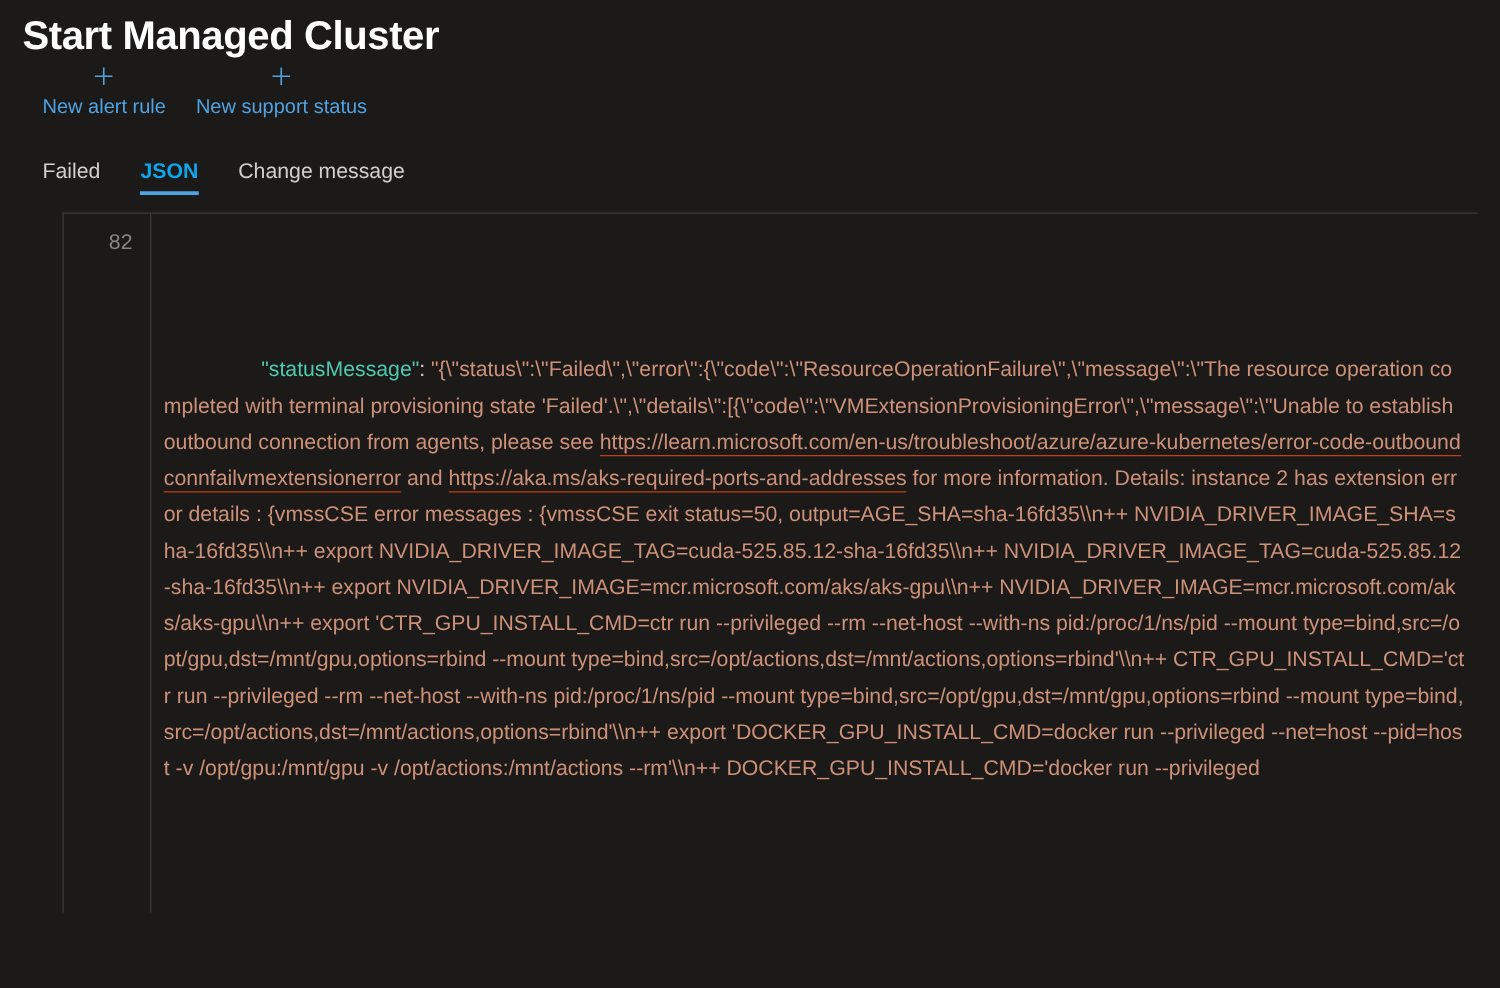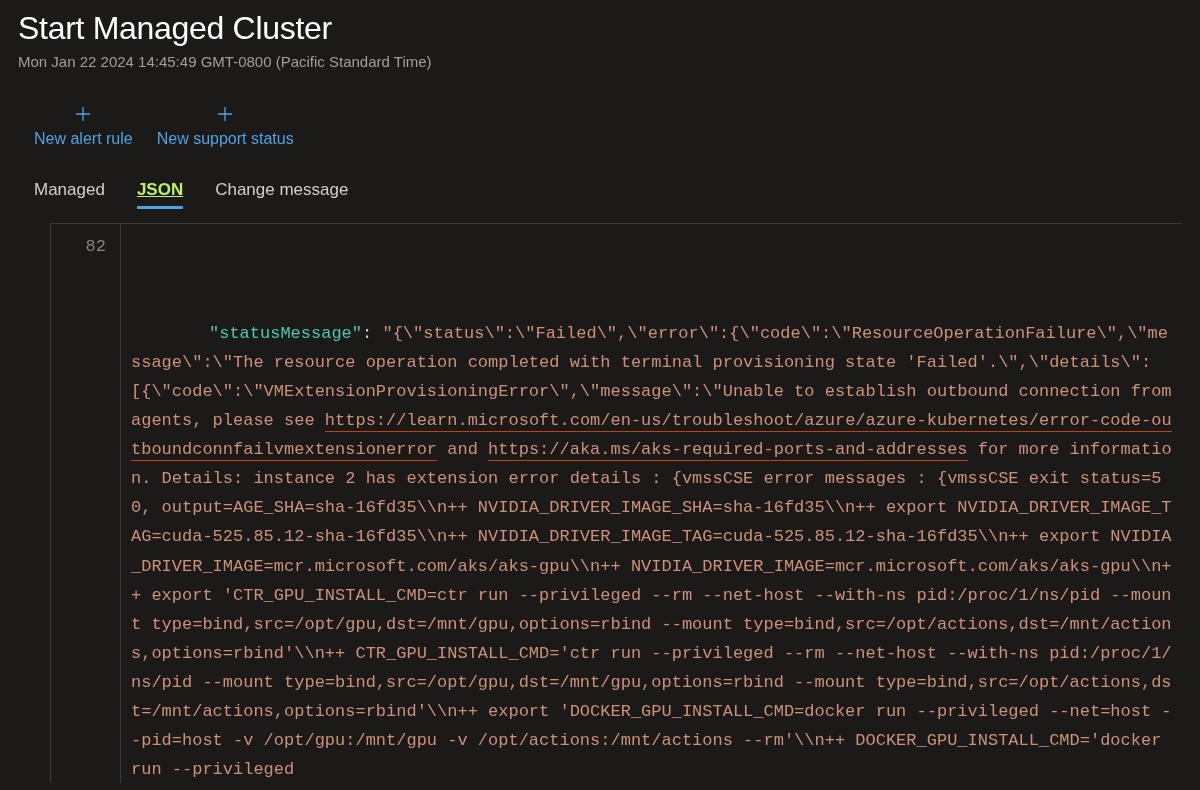--- a/index.html
+++ b/index.html
@@ -9,21 +9,21 @@
       background: #1b1a19;
       color: #ffffff;
       font-family: "Segoe UI", -apple-system, BlinkMacSystemFont, sans-serif;
       overflow: hidden;
     }
     .page {
       padding: 10px 18px 0 18px;
     }
     .page-title {
       font-size: 32px;
-      font-weight: 400;
+      font-weight: 700;
       color: #ffffff;
       letter-spacing: -0.3px;
       margin-bottom: 6px;
     }
     .page-subtitle {
       font-size: 15px;
       color: #a19f9d;
       margin-bottom: 36px;
     }
     .command-bar {
@@ -51,43 +51,42 @@
       margin-bottom: 14px;
     }
     .tab {
       font-size: 17px;
       color: #d2d0ce;
       padding-bottom: 8px;
       cursor: pointer;
       position: relative;
     }
     .tab.active {
-      color: #bef264;
+      color: #0ea5e9;
       font-weight: 600;
-      text-decoration: underline;
     }
     .tab.active::after {
       content: "";
       position: absolute;
       left: 0; right: 0; bottom: -1px;
       height: 3px;
       background: #4fa3e3;
     }
     .code-panel {
       margin-left: 32px;
       border-top: 1px solid #3b3a39;
       border-left: 1px solid #3b3a39;
       height: 560px;
       overflow: hidden;
       position: relative;
     }
     .code-line {
       display: flex;
-      align-items: flex-end;
-      font-family: Liberation Mono, monospace;
+      align-items: center;
+      font-family: Liberation Sans, sans-serif;
       font-size: 17px;
       line-height: 1.71;
     }
     .gutter {
       flex: 0 0 70px;
       text-align: right;
       padding: 8px 14px 0 0;
       color: #858585;
       border-right: 1px solid #3b3a39;
       user-select: none;
@@ -112,39 +111,38 @@
       text-decoration: none;
       border-bottom: 1px solid #c2410c;
       padding-bottom: 1px;
     }
   </style>
 </head>
 <body>
 
 <div class="page">
   <h1 class="page-title">Start Managed Cluster</h1>
-  <div class="page-subtitle">Mon Jan 22 2024 14:45:49 GMT-0800 (Pacific Standard Time)</div>
 
   <div class="command-bar">
     <div class="command-item">
       <svg width="16" height="16" viewBox="0 0 16 16">
         <path d="M8 1v14M1 8h14" stroke="#4fa3e3" stroke-width="1.3" fill="none"></path>
       </svg>
       <span>New alert rule</span>
     </div>
     <div class="command-item">
       <svg width="16" height="16" viewBox="0 0 16 16">
         <path d="M8 1v14M1 8h14" stroke="#4fa3e3" stroke-width="1.3" fill="none"></path>
       </svg>
       <span>New support status</span>
     </div>
   </div>
 
   <div class="tabs">
-    <div class="tab">Managed</div>
+    <div class="tab">Failed</div>
     <div class="tab active">JSON</div>
     <div class="tab">Change message</div>
   </div>
 
   <div class="code-panel">
     <div class="code-line">
       <div class="gutter">82</div>
       <div class="code-content"><span class="indent"></span><span class="json-key">"statusMessage"</span><span class="json-colon">: </span><span>"{\"status\":\"Failed\",\"error\":{\"code\":\"ResourceOperationFailure\",\"message\":\"The resource operation completed with terminal provisioning state 'Failed'.\",\"details\":[{\"code\":\"VMExtensionProvisioningError\",\"message\":\"Unable to establish outbound connection from agents, please see </span><a class="inline-link">https://learn.microsoft.com/en-us/troubleshoot/azure/azure-kubernetes/error-code-outboundconnfailvmextensionerror</a><span> and </span><a class="inline-link">https://aka.ms/aks-required-ports-and-addresses</a><span> for more information. Details: instance 2 has extension error details : {vmssCSE error messages : {vmssCSE exit status=50, output=AGE_SHA=sha-16fd35\\n++ NVIDIA_DRIVER_IMAGE_SHA=sha-16fd35\\n++ export NVIDIA_DRIVER_IMAGE_TAG=cuda-525.85.12-sha-16fd35\\n++ NVIDIA_DRIVER_IMAGE_TAG=cuda-525.85.12-sha-16fd35\\n++ export NVIDIA_DRIVER_IMAGE=mcr.microsoft.com/aks/aks-gpu\\n++ NVIDIA_DRIVER_IMAGE=mcr.microsoft.com/aks/aks-gpu\\n++ export 'CTR_GPU_INSTALL_CMD=ctr run --privileged --rm --net-host --with-ns pid:/proc/1/ns/pid --mount type=bind,src=/opt/gpu,dst=/mnt/gpu,options=rbind --mount type=bind,src=/opt/actions,dst=/mnt/actions,options=rbind'\\n++ CTR_GPU_INSTALL_CMD='ctr run --privileged --rm --net-host --with-ns pid:/proc/1/ns/pid --mount type=bind,src=/opt/gpu,dst=/mnt/gpu,options=rbind --mount type=bind,src=/opt/actions,dst=/mnt/actions,options=rbind'\\n++ export 'DOCKER_GPU_INSTALL_CMD=docker run --privileged --net=host --pid=host -v /opt/gpu:/mnt/gpu -v /opt/actions:/mnt/actions --rm'\\n++ DOCKER_GPU_INSTALL_CMD='docker run --privileged</span></div>
     </div>
   </div>

